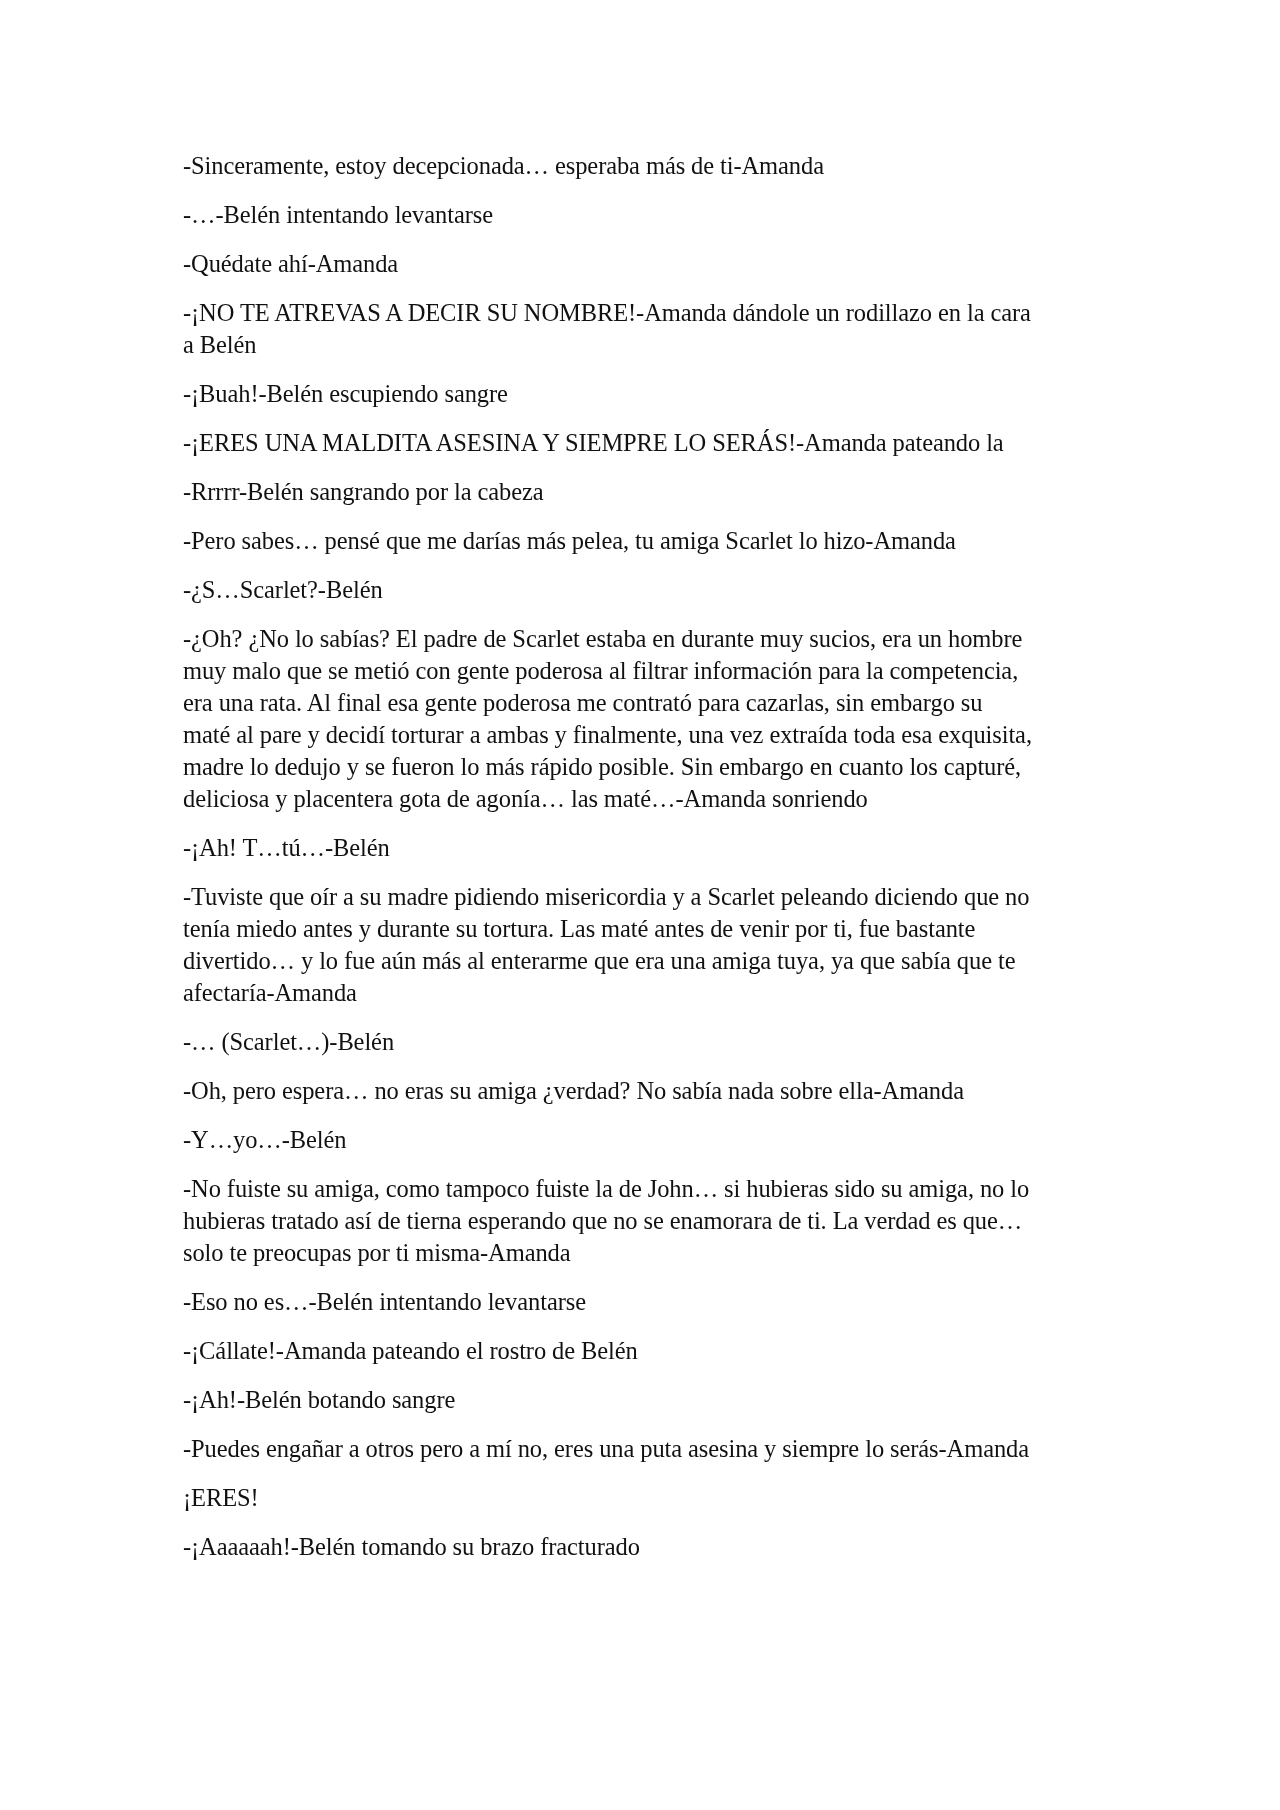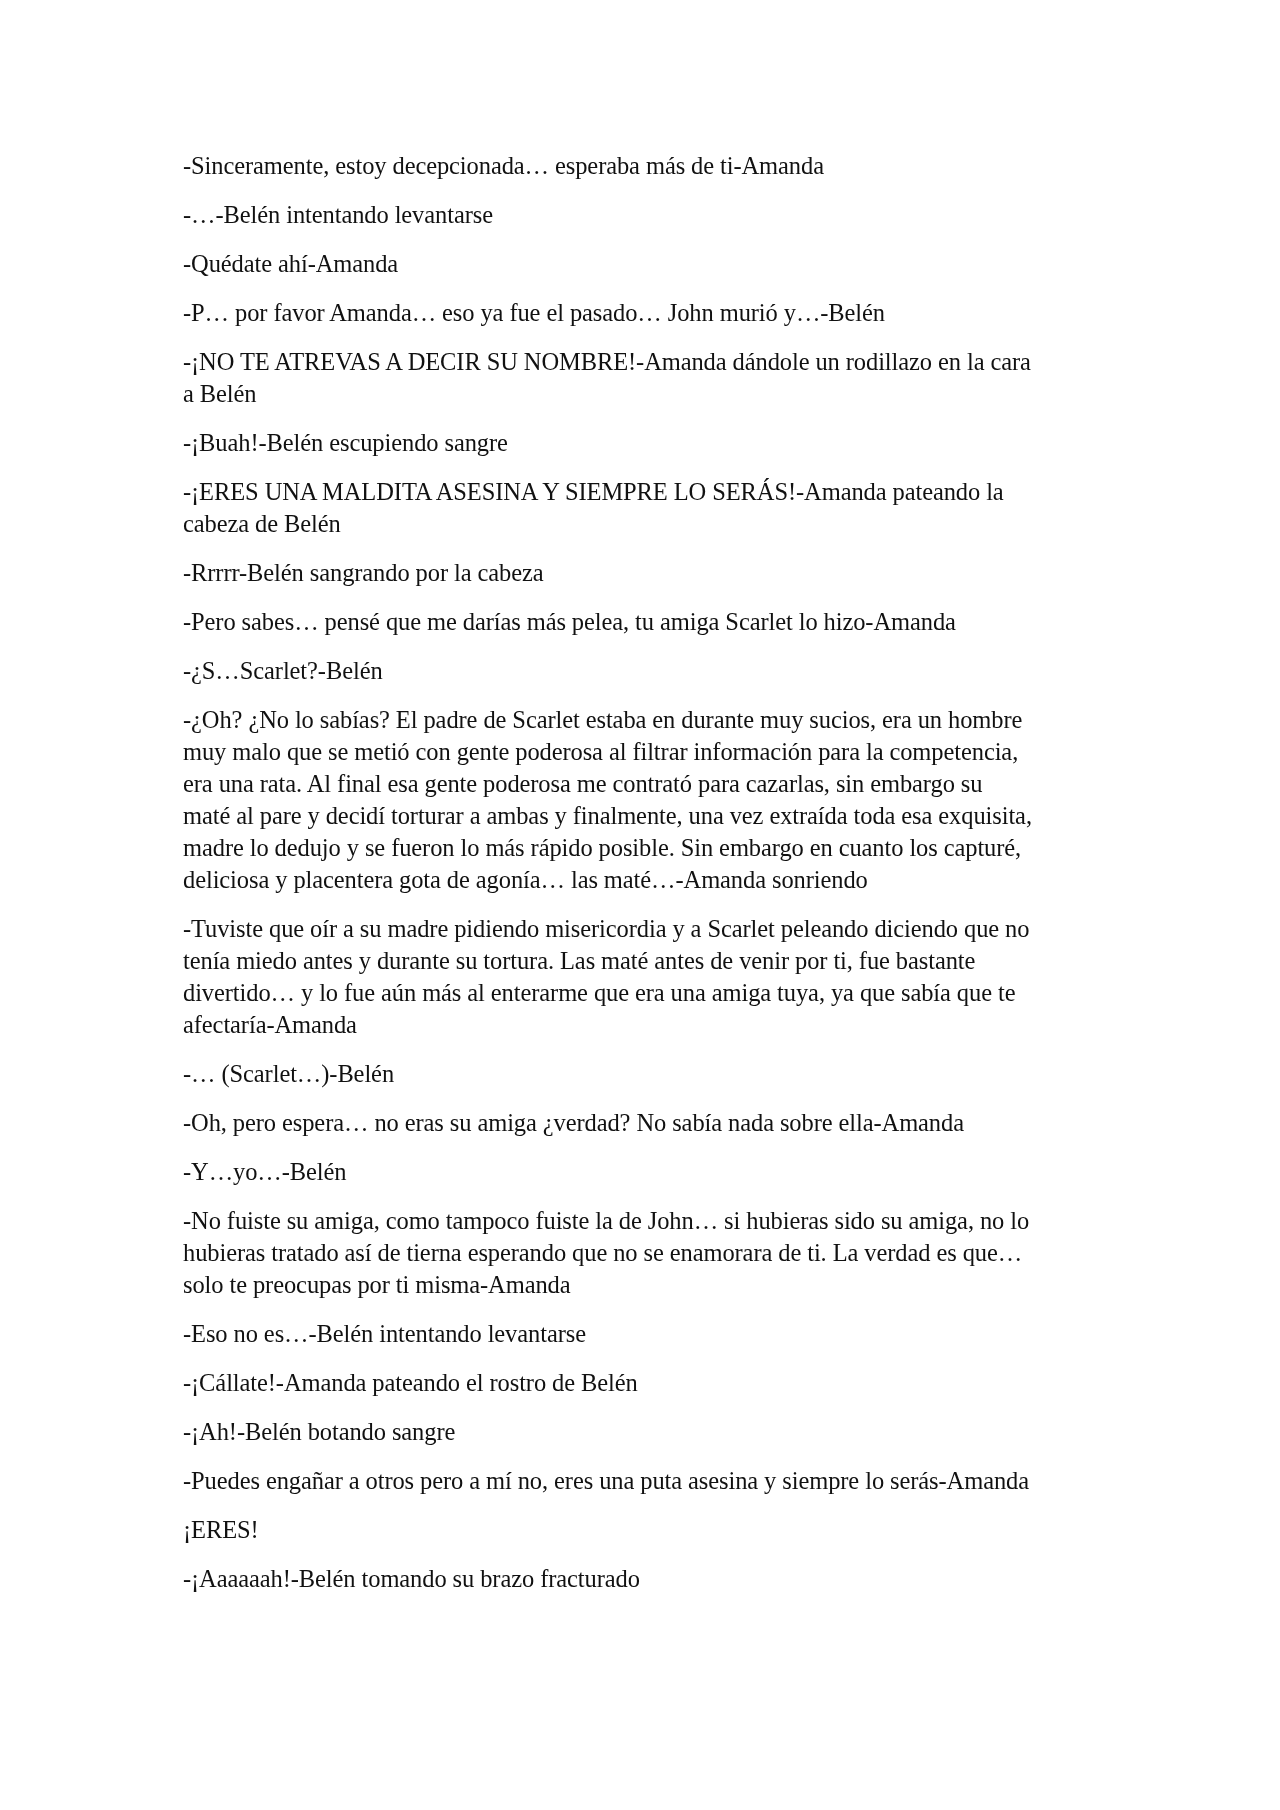--- a/index.html
+++ b/index.html
@@ -25,49 +25,48 @@
       <p class="para">
         <span class="line">-Sinceramente, estoy decepcionada… esperaba más de ti-Amanda</span>
       </p>
       <p class="para">
         <span class="line">-…-Belén intentando levantarse</span>
       </p>
       <p class="para">
         <span class="line">-Quédate ahí-Amanda</span>
       </p>
       <p class="para">
-        <span class="line">-P… por favor Amanda… eso ya fue el pasado… John murió y…-Belén</span>
-      </p>
-      <p class="para">
         <span class="line">-¡NO TE ATREVAS A DECIR SU NOMBRE!-Amanda dándole un rodillazo en la cara</span>
         <span class="line">a Belén</span>
       </p>
       <p class="para">
         <span class="line">-¡Buah!-Belén escupiendo sangre</span>
       </p>
       <p class="para">
         <span class="line">-¡ERES UNA MALDITA ASESINA Y SIEMPRE LO SERÁS!-Amanda pateando la</span>
-        <span class="line">cabeza de Belén</span>
       </p>
       <p class="para">
         <span class="line">-Rrrrr-Belén sangrando por la cabeza</span>
       </p>
       <p class="para">
         <span class="line">-Pero sabes… pensé que me darías más pelea, tu amiga Scarlet lo hizo-Amanda</span>
       </p>
       <p class="para">
         <span class="line">-¿S…Scarlet?-Belén</span>
       </p>
       <p class="para">
         <span class="line">-¿Oh? ¿No lo sabías? El padre de Scarlet estaba en durante muy sucios, era un hombre</span>
         <span class="line">muy malo que se metió con gente poderosa al filtrar información para la competencia,</span>
         <span class="line">era una rata. Al final esa gente poderosa me contrató para cazarlas, sin embargo su</span>
         <span class="line">maté al pare y decidí torturar a ambas y finalmente, una vez extraída toda esa exquisita,</span>
         <span class="line">madre lo dedujo y se fueron lo más rápido posible. Sin embargo en cuanto los capturé,</span>
         <span class="line">deliciosa y placentera gota de agonía… las maté…-Amanda sonriendo</span>
+      </p>
+      <p class="para">
+        <span class="line">-¡Ah! T…tú…-Belén</span>
       </p>
       <p class="para">
         <span class="line">-Tuviste que oír a su madre pidiendo misericordia y a Scarlet peleando diciendo que no</span>
         <span class="line">tenía miedo antes y durante su tortura. Las maté antes de venir por ti, fue bastante</span>
         <span class="line">divertido… y lo fue aún más al enterarme que era una amiga tuya, ya que sabía que te</span>
         <span class="line">afectaría-Amanda</span>
       </p>
       <p class="para">
         <span class="line">-… (Scarlet…)-Belén</span>
       </p>

